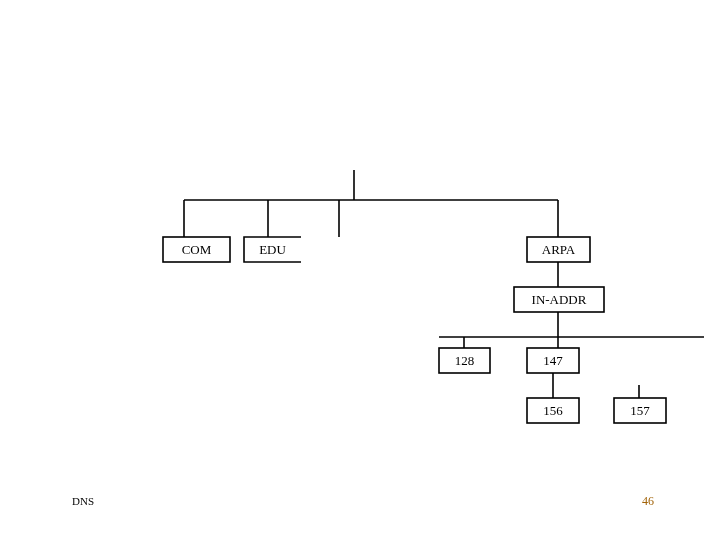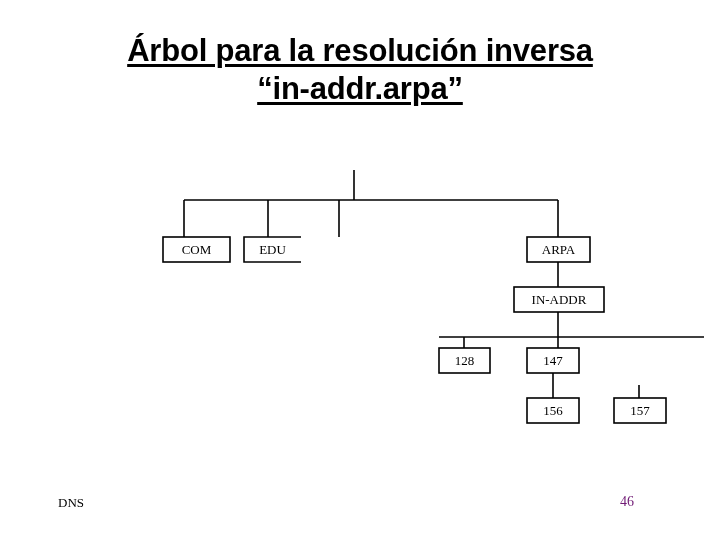--- a/index.html
+++ b/index.html
@@ -61,46 +61,42 @@
   }
   .node-label {
     font-family: "Liberation Serif", serif;
     font-size: 13px;
     fill: #000000;
   }
 
   
   .footer-left {
     position: absolute;
-    left: 58px;
+    left: 72px;
     top: 495px;
     font-family: "Liberation Serif", serif;
-    font-size: 13px;
+    font-size: 11px;
     color: #000000;
   }
   .footer-right {
     position: absolute;
     left: 620px;
     top: 494px;
     width: 56px;
-    text-align: left;
+    text-align: center;
     font-family: "Liberation Serif", serif;
-    font-size: 14px;
-    color: #701a75;
+    font-size: 12px;
+    color: #a16207;
   }
 </style>
 </head>
 <body>
 
 <div id="slide">
 
-  <div class="title-block">
-    <div class="title-line"><span class="u">Árbol para la resolución inversa</span></div>
-    <div class="title-line"><span class="u">“in-addr.arpa”</span></div>
-  </div>
 
   <div class="diagram">
     <svg width="720" height="540" viewBox="0 0 720 540" xmlns="http://www.w3.org/2000/svg">
       <g id="connectors-layer">
           <line x1="310" y1="170" x2="310" y2="200" stroke="#000000" stroke-width="1.6"></line>
           <line x1="140" y1="200" x2="514" y2="200" stroke="#000000" stroke-width="1.6"></line>
           <line x1="140" y1="200" x2="140" y2="237" stroke="#000000" stroke-width="1.6"></line>
           <line x1="224" y1="200" x2="224" y2="237" stroke="#000000" stroke-width="1.6"></line>
           <line x1="295" y1="200" x2="295" y2="237" stroke="#000000" stroke-width="1.6"></line>
           <line x1="514" y1="200" x2="514" y2="237" stroke="#000000" stroke-width="1.6"></line>

